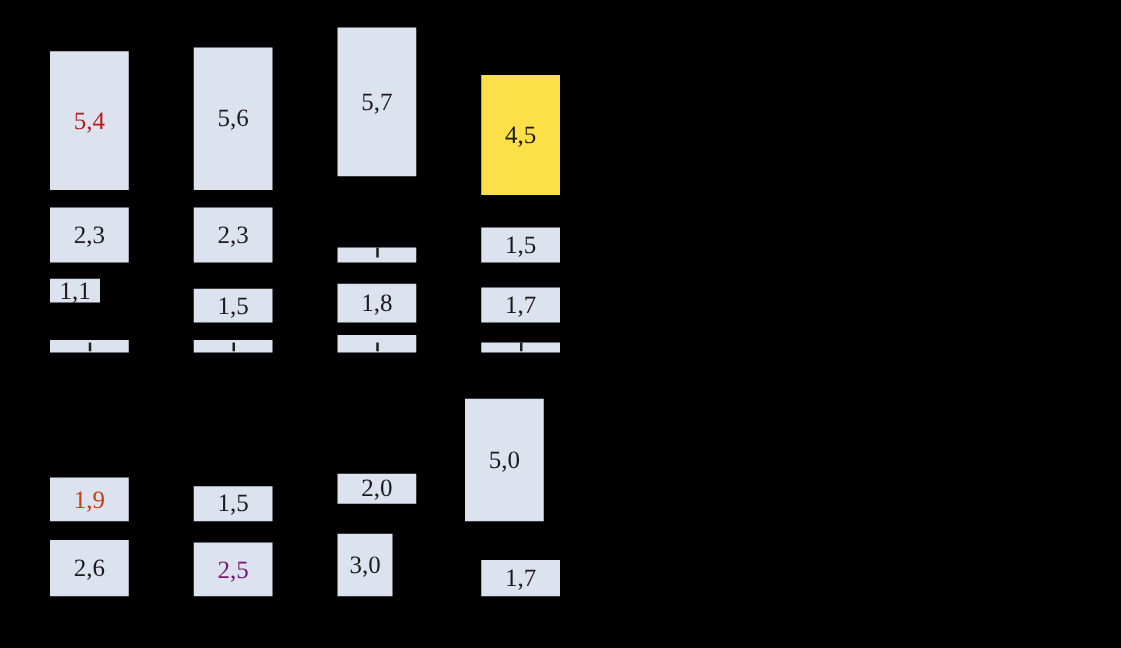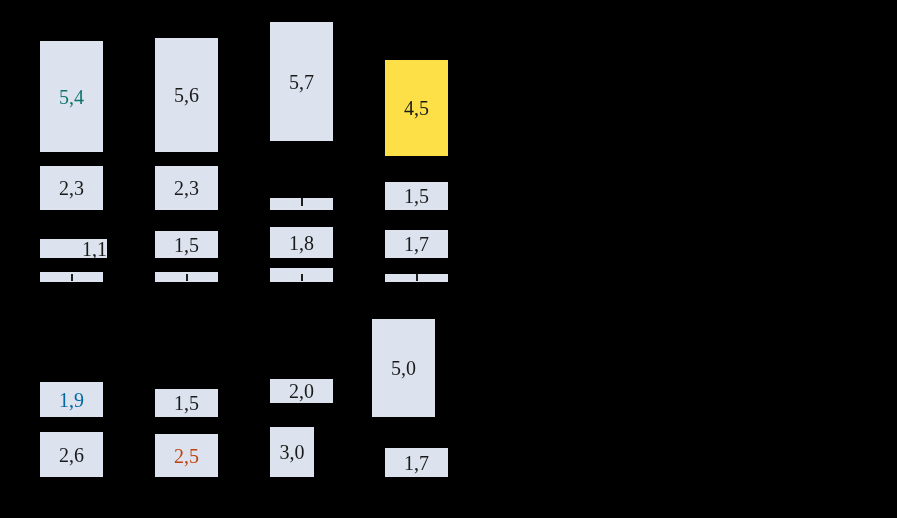--- a/index.html
+++ b/index.html
@@ -29,21 +29,21 @@
   }
   .tick.top{top:0;height:8px;}
   .tick.bottom{bottom:1px;height:7px;}
 </style>
 </head>
 <body>
 
 <div class="canvas">
   <div id="chart">
       <div class="bar" style="left: 40px; width: 63px; top: 41px; height: 111px; background: rgb(220, 226, 238);">
-        <span class="label" style="color: #0f766e;">5,4</span>
+        <span class="label" style="color: #b91c1c;">5,4</span>
       </div>
       <div class="bar" style="left: 155px; width: 63px; top: 38px; height: 114px; background: rgb(220, 226, 238);">
         <span class="label" style="color: rgb(26, 26, 26);">5,6</span>
       </div>
       <div class="bar" style="left: 270px; width: 63px; top: 22px; height: 119px; background: rgb(220, 226, 238);">
         <span class="label" style="color: rgb(26, 26, 26);">5,7</span>
       </div>
       <div class="bar" style="left: 385px; width: 63px; top: 60px; height: 96px; background: #fde047;">
         <span class="label" style="color: rgb(26, 26, 26);">4,5</span>
       </div>
@@ -52,21 +52,21 @@
       </div>
       <div class="bar" style="left: 155px; width: 63px; top: 166px; height: 44px; background: rgb(220, 226, 238);">
         <span class="label" style="color: rgb(26, 26, 26);">2,3</span>
       </div>
       <div class="bar" style="left: 270px; width: 63px; top: 198px; height: 12px; background: rgb(220, 226, 238);">
         <div class="tick top" style="background: rgb(31, 31, 31);"></div>
       </div>
       <div class="bar" style="left: 385px; width: 63px; top: 182px; height: 28px; background: rgb(220, 226, 238);">
         <span class="label" style="color: rgb(26, 26, 26);">1,5</span>
       </div>
-      <div class="bar" style="left: 40px; width: 67px; top: 239px; height: 19px; background: rgb(220, 226, 238); justify-content: flex-end;">
+      <div class="bar" style="left: 40px; width: 40px; top: 223px; height: 19px; background: rgb(220, 226, 238);">
         <span class="label" style="color: rgb(26, 26, 26);">1,1</span>
       </div>
       <div class="bar" style="left: 155px; width: 63px; top: 231px; height: 27px; background: rgb(220, 226, 238);">
         <span class="label" style="color: rgb(26, 26, 26);">1,5</span>
       </div>
       <div class="bar" style="left: 270px; width: 63px; top: 227px; height: 31px; background: rgb(220, 226, 238);">
         <span class="label" style="color: rgb(26, 26, 26);">1,8</span>
       </div>
       <div class="bar" style="left: 385px; width: 63px; top: 230px; height: 28px; background: rgb(220, 226, 238);">
         <span class="label" style="color: rgb(26, 26, 26);">1,7</span>
@@ -77,36 +77,36 @@
       <div class="bar" style="left: 155px; width: 63px; top: 272px; height: 10px; background: rgb(220, 226, 238);">
         <div class="tick bottom" style="background: rgb(31, 31, 31);"></div>
       </div>
       <div class="bar" style="left: 270px; width: 63px; top: 268px; height: 14px; background: rgb(220, 226, 238);">
         <div class="tick bottom" style="background: rgb(31, 31, 31);"></div>
       </div>
       <div class="bar" style="left: 385px; width: 63px; top: 274px; height: 8px; background: rgb(220, 226, 238);">
         <div class="tick bottom" style="background: rgb(31, 31, 31);"></div>
       </div>
       <div class="bar" style="left: 40px; width: 63px; top: 382px; height: 35px; background: rgb(220, 226, 238);">
-        <span class="label" style="color: #0369a1; text-align: right;">1,9</span>
+        <span class="label" style="color: #c2410c; text-align: right;">1,9</span>
       </div>
       <div class="bar" style="left: 155px; width: 63px; top: 389px; height: 28px; background: rgb(220, 226, 238);">
         <span class="label" style="color: rgb(26, 26, 26);">1,5</span>
       </div>
       <div class="bar" style="left: 270px; width: 63px; top: 379px; height: 24px; background: rgb(220, 226, 238);">
         <span class="label" style="color: rgb(26, 26, 26);">2,0</span>
       </div>
       <div class="bar" style="left: 372px; width: 63px; top: 319px; height: 98px; background: rgb(220, 226, 238); text-align: right;">
         <span class="label" style="color: rgb(26, 26, 26);">5,0</span>
       </div>
       <div class="bar" style="left: 40px; width: 63px; top: 432px; height: 45px; background: rgb(220, 226, 238);">
         <span class="label" style="color: rgb(26, 26, 26); text-align: center;">2,6</span>
       </div>
       <div class="bar" style="left: 155px; width: 63px; top: 434px; height: 43px; background: rgb(220, 226, 238);">
-        <span class="label" style="color: #c2410c;">2,5</span>
+        <span class="label" style="color: #701a75;">2,5</span>
       </div>
       <div class="bar" style="left: 270px; width: 44px; top: 427px; height: 50px; background: rgb(220, 226, 238);">
         <span class="label" style="color: rgb(26, 26, 26);">3,0</span>
       </div>
       <div class="bar" style="left: 385px; width: 63px; top: 448px; height: 29px; background: rgb(220, 226, 238);">
         <span class="label" style="color: rgb(26, 26, 26);">1,7</span>
       </div>
     </div>
 </div>
 

